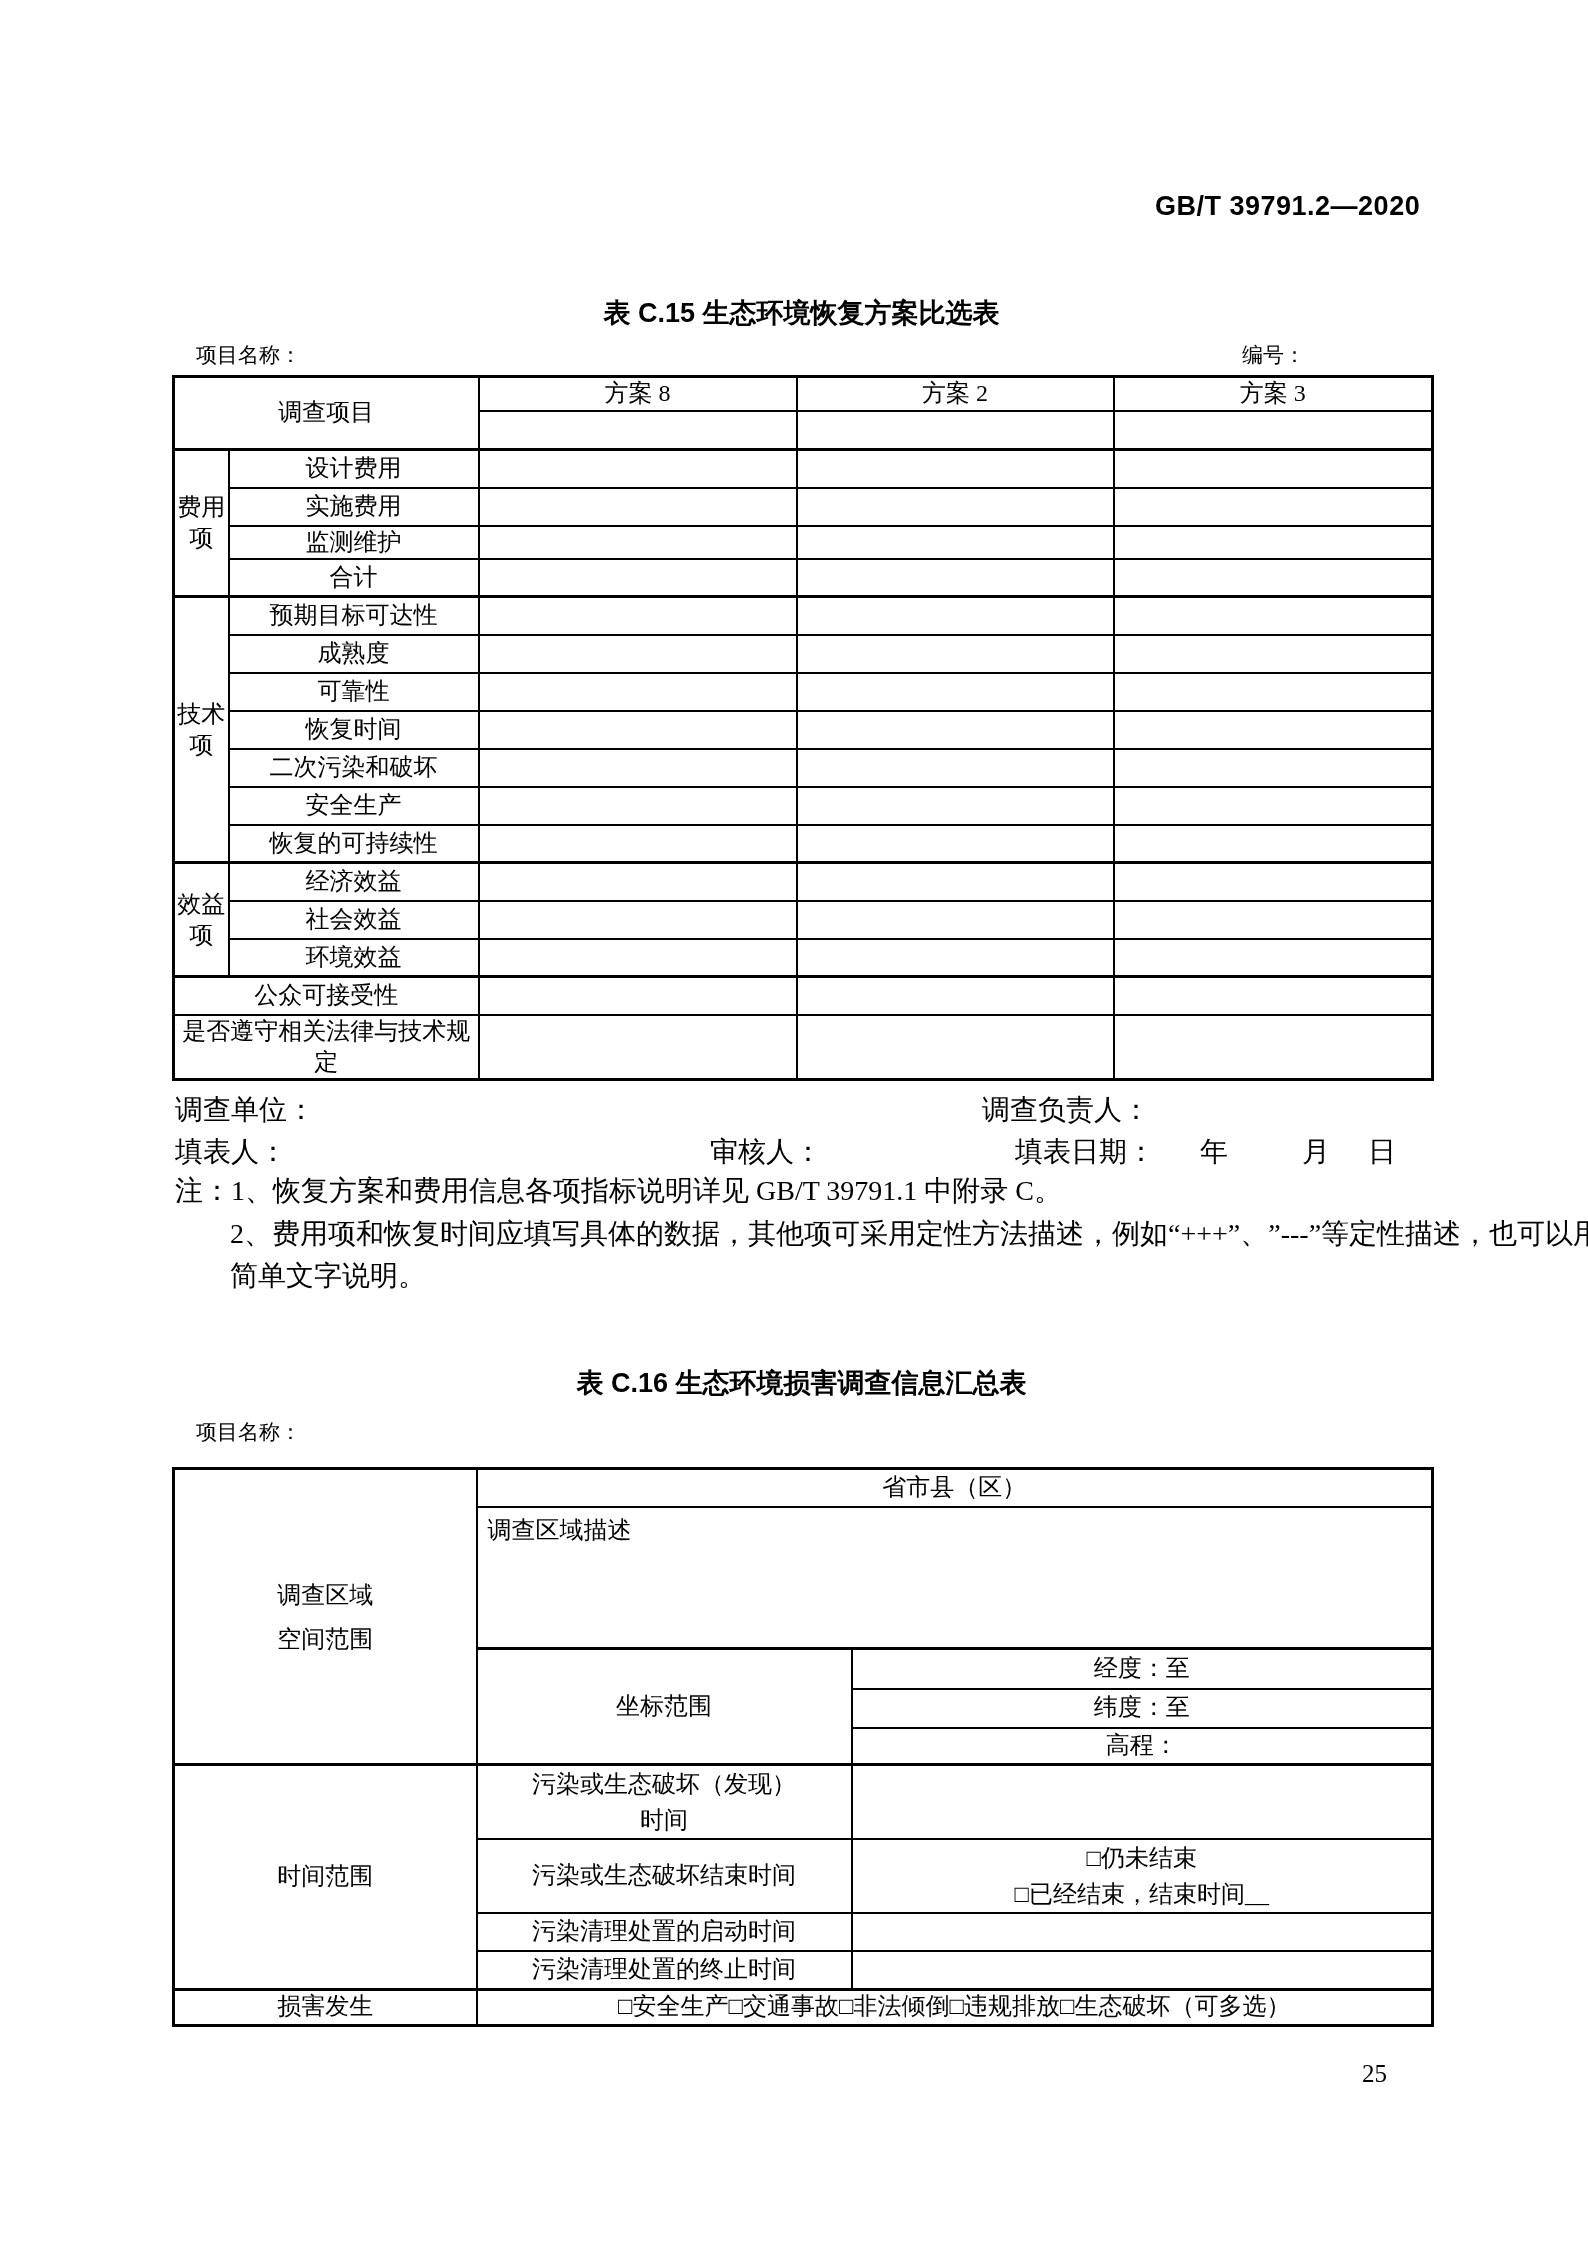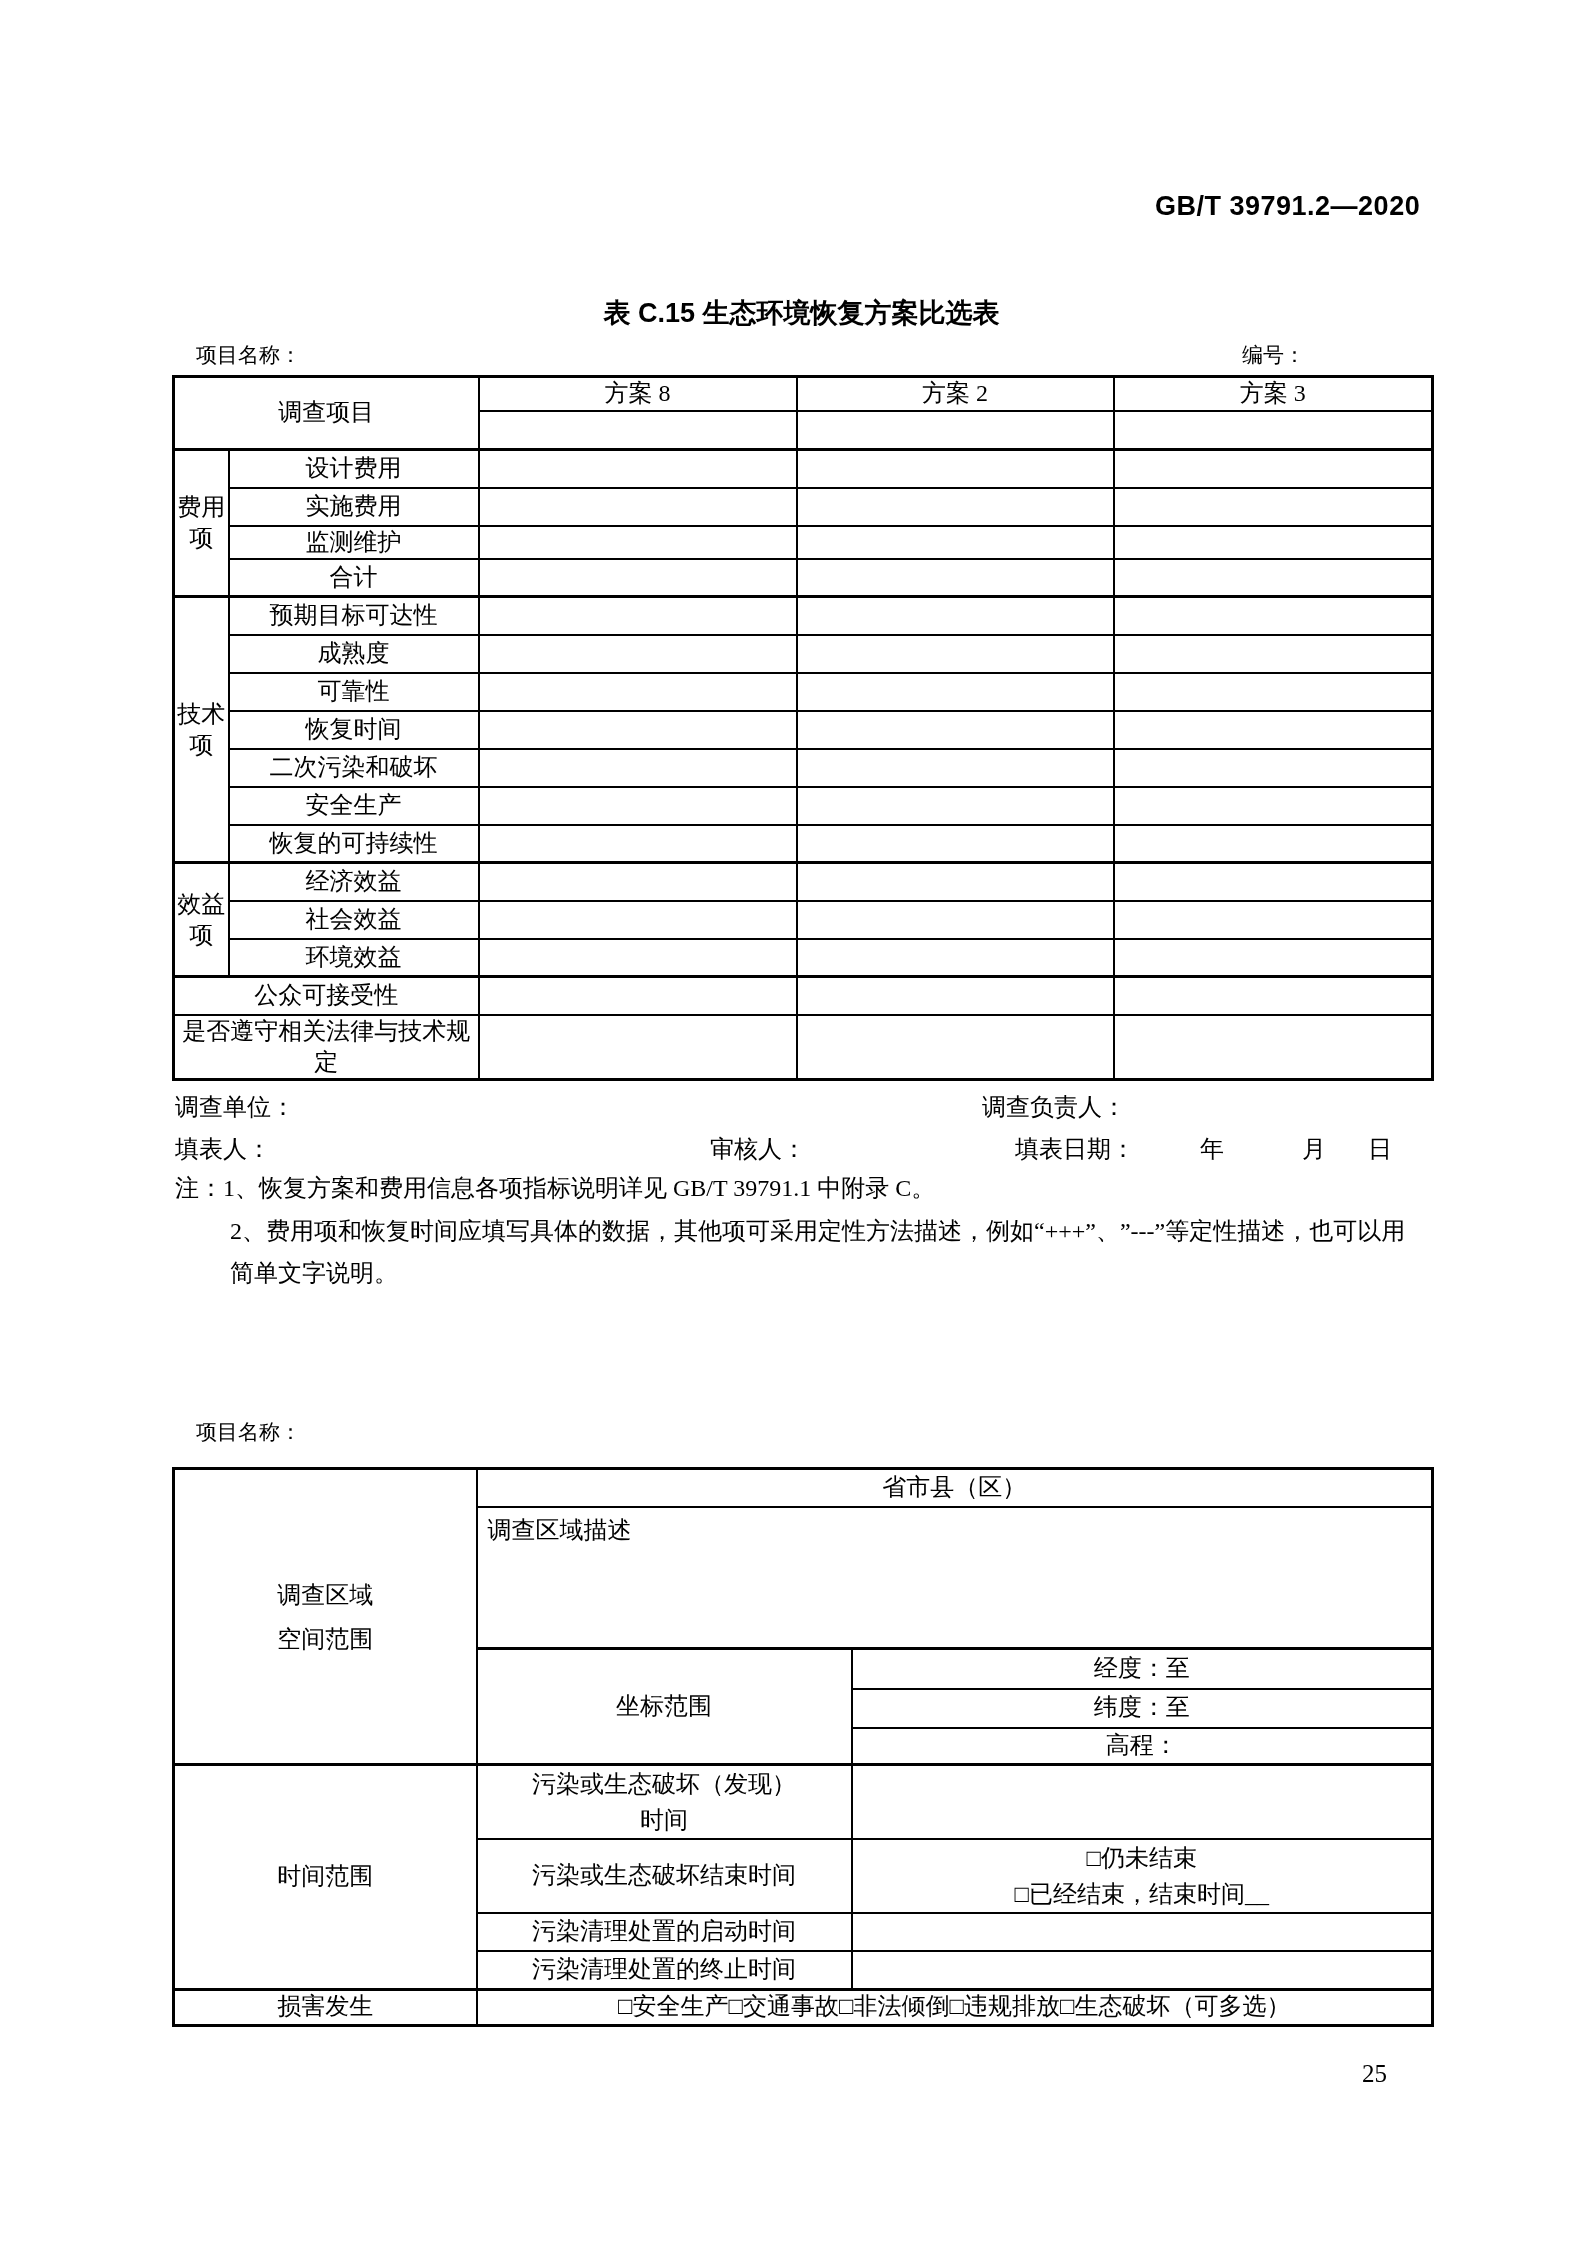--- a/index.html
+++ b/index.html
@@ -6,21 +6,21 @@
   .page {
     position:relative; width:1588px; height:2245px; margin:0 auto;
     background:#ffffff; color:#000;
     font-family:"Liberation Serif","DejaVu Serif",serif;
   }
   .abs { position:absolute; }
   .sans { font-family:"Liberation Sans","DejaVu Sans",sans-serif; }
   .doc-header { font-size:27px; font-weight:bold; letter-spacing:0.5px; }
   .tbl-title { font-size:27px; font-weight:bold; text-align:center; }
   .lbl { font-size:21px; }
-  .note { font-size:24px; white-space:nowrap; }
+  .note { font-size:28px; white-space:nowrap; }
 
   table { border-collapse:collapse; table-layout:fixed; }
   .grid { border:3px solid #000; }
   .grid td {
     border:2px solid #000; padding:0; text-align:center; vertical-align:middle;
     font-size:24px; line-height:1.3; overflow:hidden;
   }
   .grid .thick-top td, .grid td.thick-top { border-top:3px solid #000; }
   .law-cell { line-height:33px; padding:0 2px; }
   .desc-cell { text-align:left !important; vertical-align:top !important; padding:7px 0 0 10px !important; }
@@ -173,20 +173,21 @@
   <div class="abs note" style="left:710px; top:1133px;">审核人：</div>
   <div class="abs note" style="left:1015px; top:1133px;">填表日期：</div>
   <div class="abs note" style="left:1200px; top:1133px;">年</div>
   <div class="abs note" style="left:1302px; top:1133px;">月</div>
   <div class="abs note" style="left:1368px; top:1133px;">日</div>
 
   <div class="abs note" style="left:175px; top:1172px;">注：1、恢复方案和费用信息各项指标说明详见 GB/T 39791.1 中附录 C。</div>
   <div class="abs note" style="left:230px; top:1215px;">2、费用项和恢复时间应填写具体的数据，其他项可采用定性方法描述，例如“+++”、”---”等定性描述，也可以用</div>
   <div class="abs note" style="left:230px; top:1257px;">简单文字说明。</div>
 
+  <div class="abs sans tbl-title" style="left:172px; top:1365px; width:1259px;">表 C.16 生态环境损害调查信息汇总表</div>
 
   <div class="abs lbl" style="left:196px; top:1418px;">项目名称：</div>
 
   <table class="grid abs" style="left:172px; top:1467px; width:1259px;">
     <colgroup>
       <col style="width:303px">
         <col style="width:375px">
         <col style="width:581px">
     </colgroup>
     <tbody>

